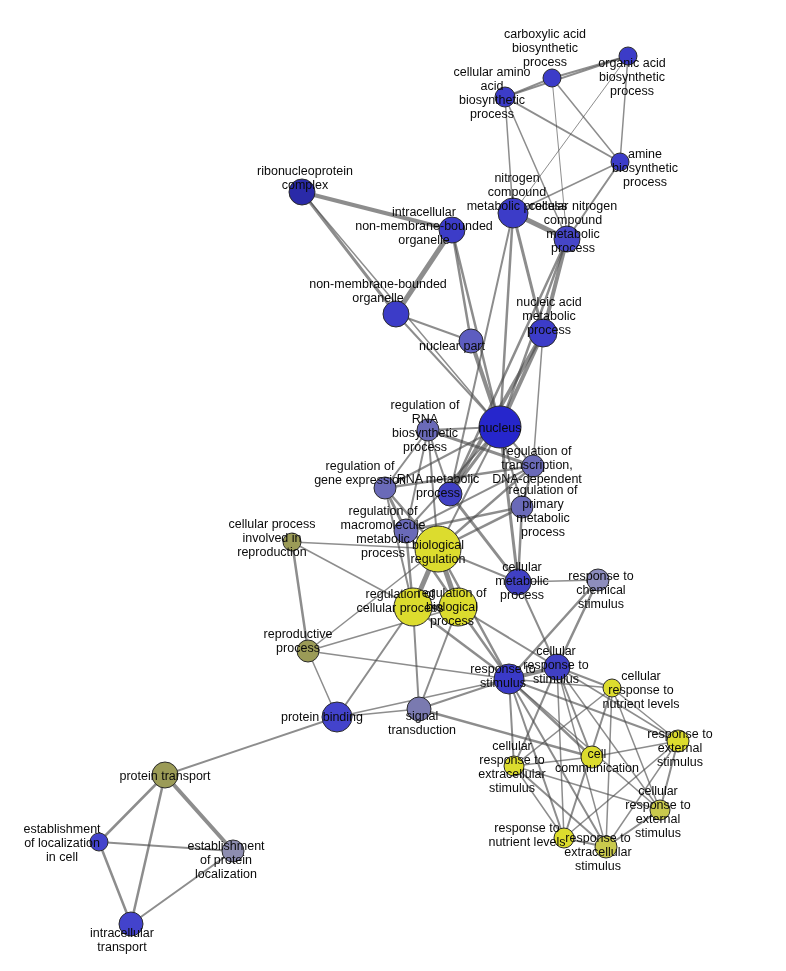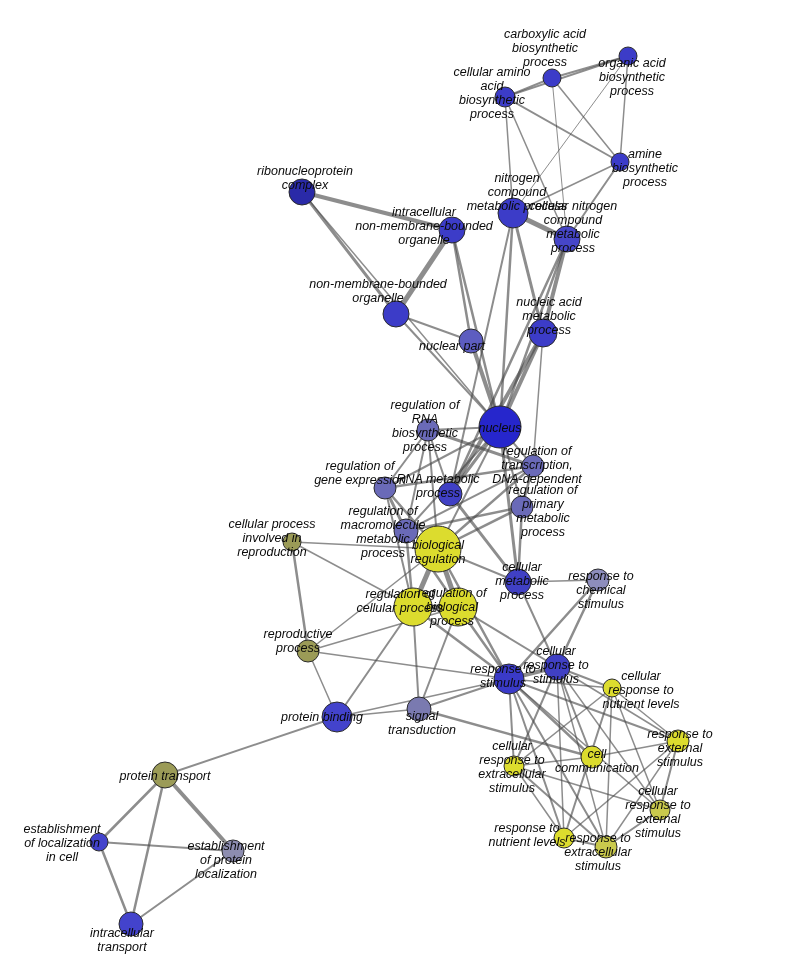--- a/index.html
+++ b/index.html
@@ -7,21 +7,20 @@
     padding: 0;
     background: #ffffff;
     font-family: "Liberation Sans", sans-serif;
   }
   #stage {
     position: relative;
     width: 786px;
     height: 971px;
     background: #ffffff;
     overflow: hidden;
-    font-style: italic;
   }
   svg text {
     fill: #0a0a0a;
     font-family: "Liberation Sans", sans-serif;
     font-size: 12.5px;
   }
   svg circle.node {
     stroke: #2b2b2b;
     stroke-width: 1;
     cursor: pointer;

